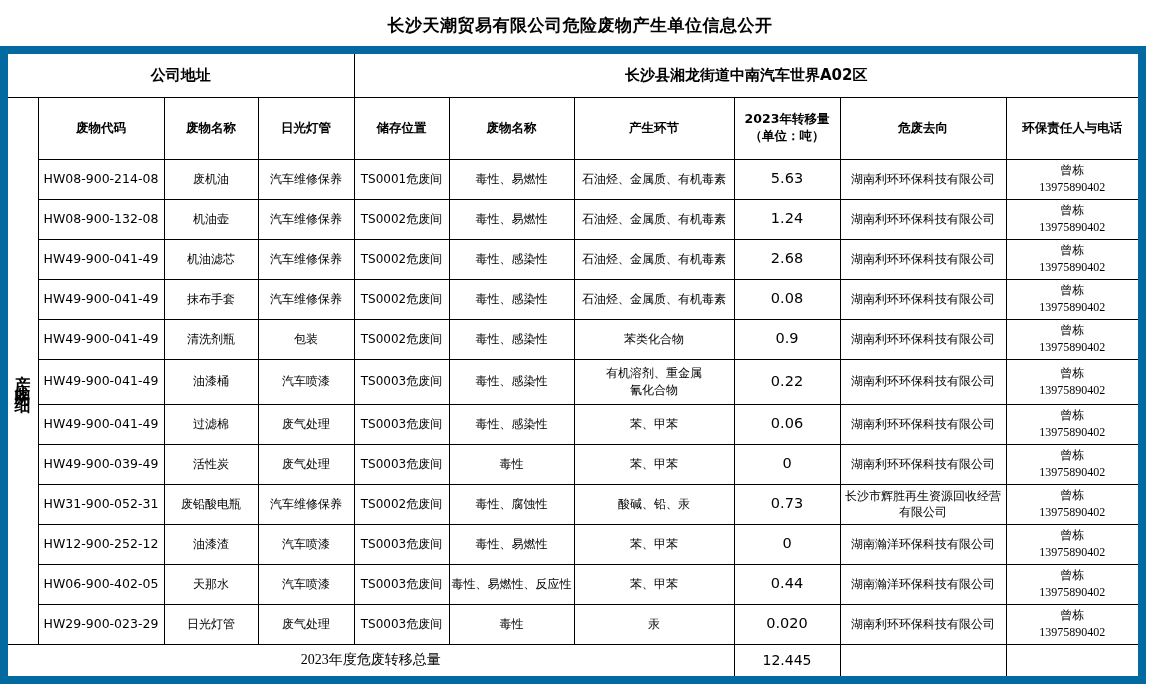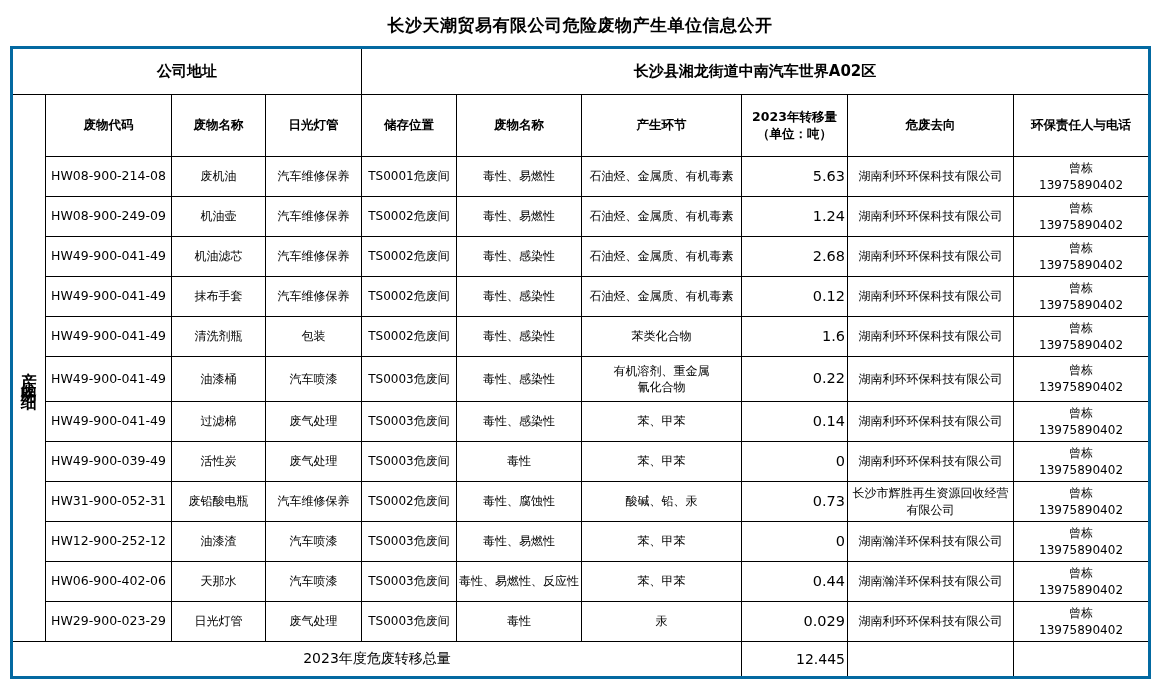--- a/index.html
+++ b/index.html
@@ -11,24 +11,24 @@
     position: relative;
     overflow: hidden;
   }
   .page { position: absolute; inset: 0; background: #ffffff; }
   .title {
     position: absolute; top: 0; left: 0; right: 0; height: 50px;
     display: flex; align-items: center; justify-content: center;
     font-weight: bold; font-size: 17px; letter-spacing: 0.5px;
   }
   table.main {
-    position: absolute; top: 46px; left: 10px;
+    position: absolute; top: 46px; left: 0;
     width: 1138px;
     border-collapse: collapse; table-layout: fixed;
-    border: 3px solid #0369a1;
+    border: 8px solid #0369a1;
   }
   td, th {
     border: 1px solid #000000;
     text-align: center; vertical-align: middle;
     font-size: 12px; line-height: 1.35;
     white-space: pre-line;
     padding: 1px 2px;
     overflow: hidden;
   }
   tr.company-row td { height: 47px; font-size: 15px; font-weight: bold; }
@@ -36,22 +36,22 @@
   tr.data-row td { height: 40px; }
   tr.data-row.tall td { height: 45px; }
   tr.footer-row td { height: 36px; font-size: 14px; }
   td.group-cell { width: 34px; }
   .vertical-label {
     writing-mode: vertical-lr; text-orientation: upright;
     font-weight: bold; font-size: 16px; letter-spacing: 7px;
     display: inline-block;
   }
   td.cell-waste-code { font-size: 12.5px; margin-left: 28px; }
-  td.cell-transfer-amount, td.footer-total { font-size: 14.5px; text-align: right; }
-  td.cell-contact div, td.footer-label { line-height: 1.4; }
+  td.cell-transfer-amount, td.footer-total { font-size: 14.5px; }
+  td.cell-contact div, td.footer-label { line-height: 1.4; font-family: Liberation Serif, serif; }
 </style>
 </head>
 <body>
 
 <div class="page">
   <div class="title">长沙天潮贸易有限公司危险废物产生单位信息公开</div>
 
   <table class="main">
     <colgroup>
       <col style="width:34px">
@@ -91,21 +91,21 @@
           <td class="cell-waste-name">废机油</td>
           <td class="cell-production-stage">汽车维修保养</td>
           <td class="cell-storage-location">TS0001危废间</td>
           <td class="cell-hazard-property">毒性、易燃性</td>
           <td class="cell-toxic-substance">石油烃、金属质、有机毒素</td>
           <td class="cell-transfer-amount">5.63</td>
           <td class="cell-destination">湖南利环环保科技有限公司</td>
           <td class="cell-contact"><div>曾栋</div><div>13975890402</div></td>
         </tr>
         <tr class="data-row">
-          <td class="cell-waste-code">HW08-900-249-09</td>
+          <td class="cell-waste-code">HW08-900-132-08</td>
           <td class="cell-waste-name">机油壶</td>
           <td class="cell-production-stage">汽车维修保养</td>
           <td class="cell-storage-location">TS0002危废间</td>
           <td class="cell-hazard-property">毒性、易燃性</td>
           <td class="cell-toxic-substance">石油烃、金属质、有机毒素</td>
           <td class="cell-transfer-amount">1.24</td>
           <td class="cell-destination">湖南利环环保科技有限公司</td>
           <td class="cell-contact"><div>曾栋</div><div>13975890402</div></td>
         </tr>
         <tr class="data-row">
@@ -119,32 +119,32 @@
           <td class="cell-destination">湖南利环环保科技有限公司</td>
           <td class="cell-contact"><div>曾栋</div><div>13975890402</div></td>
         </tr>
         <tr class="data-row">
           <td class="cell-waste-code">HW49-900-041-49</td>
           <td class="cell-waste-name">抹布手套</td>
           <td class="cell-production-stage">汽车维修保养</td>
           <td class="cell-storage-location">TS0002危废间</td>
           <td class="cell-hazard-property">毒性、感染性</td>
           <td class="cell-toxic-substance">石油烃、金属质、有机毒素</td>
-          <td class="cell-transfer-amount">0.12</td>
+          <td class="cell-transfer-amount">0.08</td>
           <td class="cell-destination">湖南利环环保科技有限公司</td>
           <td class="cell-contact"><div>曾栋</div><div>13975890402</div></td>
         </tr>
         <tr class="data-row">
           <td class="cell-waste-code">HW49-900-041-49</td>
           <td class="cell-waste-name">清洗剂瓶</td>
           <td class="cell-production-stage">包装</td>
           <td class="cell-storage-location">TS0002危废间</td>
           <td class="cell-hazard-property">毒性、感染性</td>
           <td class="cell-toxic-substance">苯类化合物</td>
-          <td class="cell-transfer-amount">1.6</td>
+          <td class="cell-transfer-amount">0.9</td>
           <td class="cell-destination">湖南利环环保科技有限公司</td>
           <td class="cell-contact"><div>曾栋</div><div>13975890402</div></td>
         </tr>
         <tr class="data-row tall">
           <td class="cell-waste-code">HW49-900-041-49</td>
           <td class="cell-waste-name">油漆桶</td>
           <td class="cell-production-stage">汽车喷漆</td>
           <td class="cell-storage-location">TS0003危废间</td>
           <td class="cell-hazard-property">毒性、感染性</td>
           <td class="cell-toxic-substance">有机溶剂、重金属
@@ -153,21 +153,21 @@
           <td class="cell-destination">湖南利环环保科技有限公司</td>
           <td class="cell-contact"><div>曾栋</div><div>13975890402</div></td>
         </tr>
         <tr class="data-row">
           <td class="cell-waste-code">HW49-900-041-49</td>
           <td class="cell-waste-name">过滤棉</td>
           <td class="cell-production-stage">废气处理</td>
           <td class="cell-storage-location">TS0003危废间</td>
           <td class="cell-hazard-property">毒性、感染性</td>
           <td class="cell-toxic-substance">苯、甲苯</td>
-          <td class="cell-transfer-amount">0.14</td>
+          <td class="cell-transfer-amount">0.06</td>
           <td class="cell-destination">湖南利环环保科技有限公司</td>
           <td class="cell-contact"><div>曾栋</div><div>13975890402</div></td>
         </tr>
         <tr class="data-row">
           <td class="cell-waste-code">HW49-900-039-49</td>
           <td class="cell-waste-name">活性炭</td>
           <td class="cell-production-stage">废气处理</td>
           <td class="cell-storage-location">TS0003危废间</td>
           <td class="cell-hazard-property">毒性</td>
           <td class="cell-toxic-substance">苯、甲苯</td>
@@ -191,38 +191,38 @@
           <td class="cell-waste-name">油漆渣</td>
           <td class="cell-production-stage">汽车喷漆</td>
           <td class="cell-storage-location">TS0003危废间</td>
           <td class="cell-hazard-property">毒性、易燃性</td>
           <td class="cell-toxic-substance">苯、甲苯</td>
           <td class="cell-transfer-amount">0</td>
           <td class="cell-destination">湖南瀚洋环保科技有限公司</td>
           <td class="cell-contact"><div>曾栋</div><div>13975890402</div></td>
         </tr>
         <tr class="data-row">
-          <td class="cell-waste-code">HW06-900-402-06</td>
+          <td class="cell-waste-code">HW06-900-402-05</td>
           <td class="cell-waste-name">天那水</td>
           <td class="cell-production-stage">汽车喷漆</td>
           <td class="cell-storage-location">TS0003危废间</td>
           <td class="cell-hazard-property">毒性、易燃性、反应性</td>
           <td class="cell-toxic-substance">苯、甲苯</td>
           <td class="cell-transfer-amount">0.44</td>
           <td class="cell-destination">湖南瀚洋环保科技有限公司</td>
           <td class="cell-contact"><div>曾栋</div><div>13975890402</div></td>
         </tr>
         <tr class="data-row">
           <td class="cell-waste-code">HW29-900-023-29</td>
           <td class="cell-waste-name">日光灯管</td>
           <td class="cell-production-stage">废气处理</td>
           <td class="cell-storage-location">TS0003危废间</td>
           <td class="cell-hazard-property">毒性</td>
           <td class="cell-toxic-substance">汞</td>
-          <td class="cell-transfer-amount">0.029</td>
+          <td class="cell-transfer-amount">0.020</td>
           <td class="cell-destination">湖南利环环保科技有限公司</td>
           <td class="cell-contact"><div>曾栋</div><div>13975890402</div></td>
         </tr>
         <tr class="footer-row">
         <td colspan="7" class="footer-label">2023年度危废转移总量</td>
         <td class="footer-total">12.445</td>
         <td></td>
         <td></td>
       </tr>
     </tbody>

